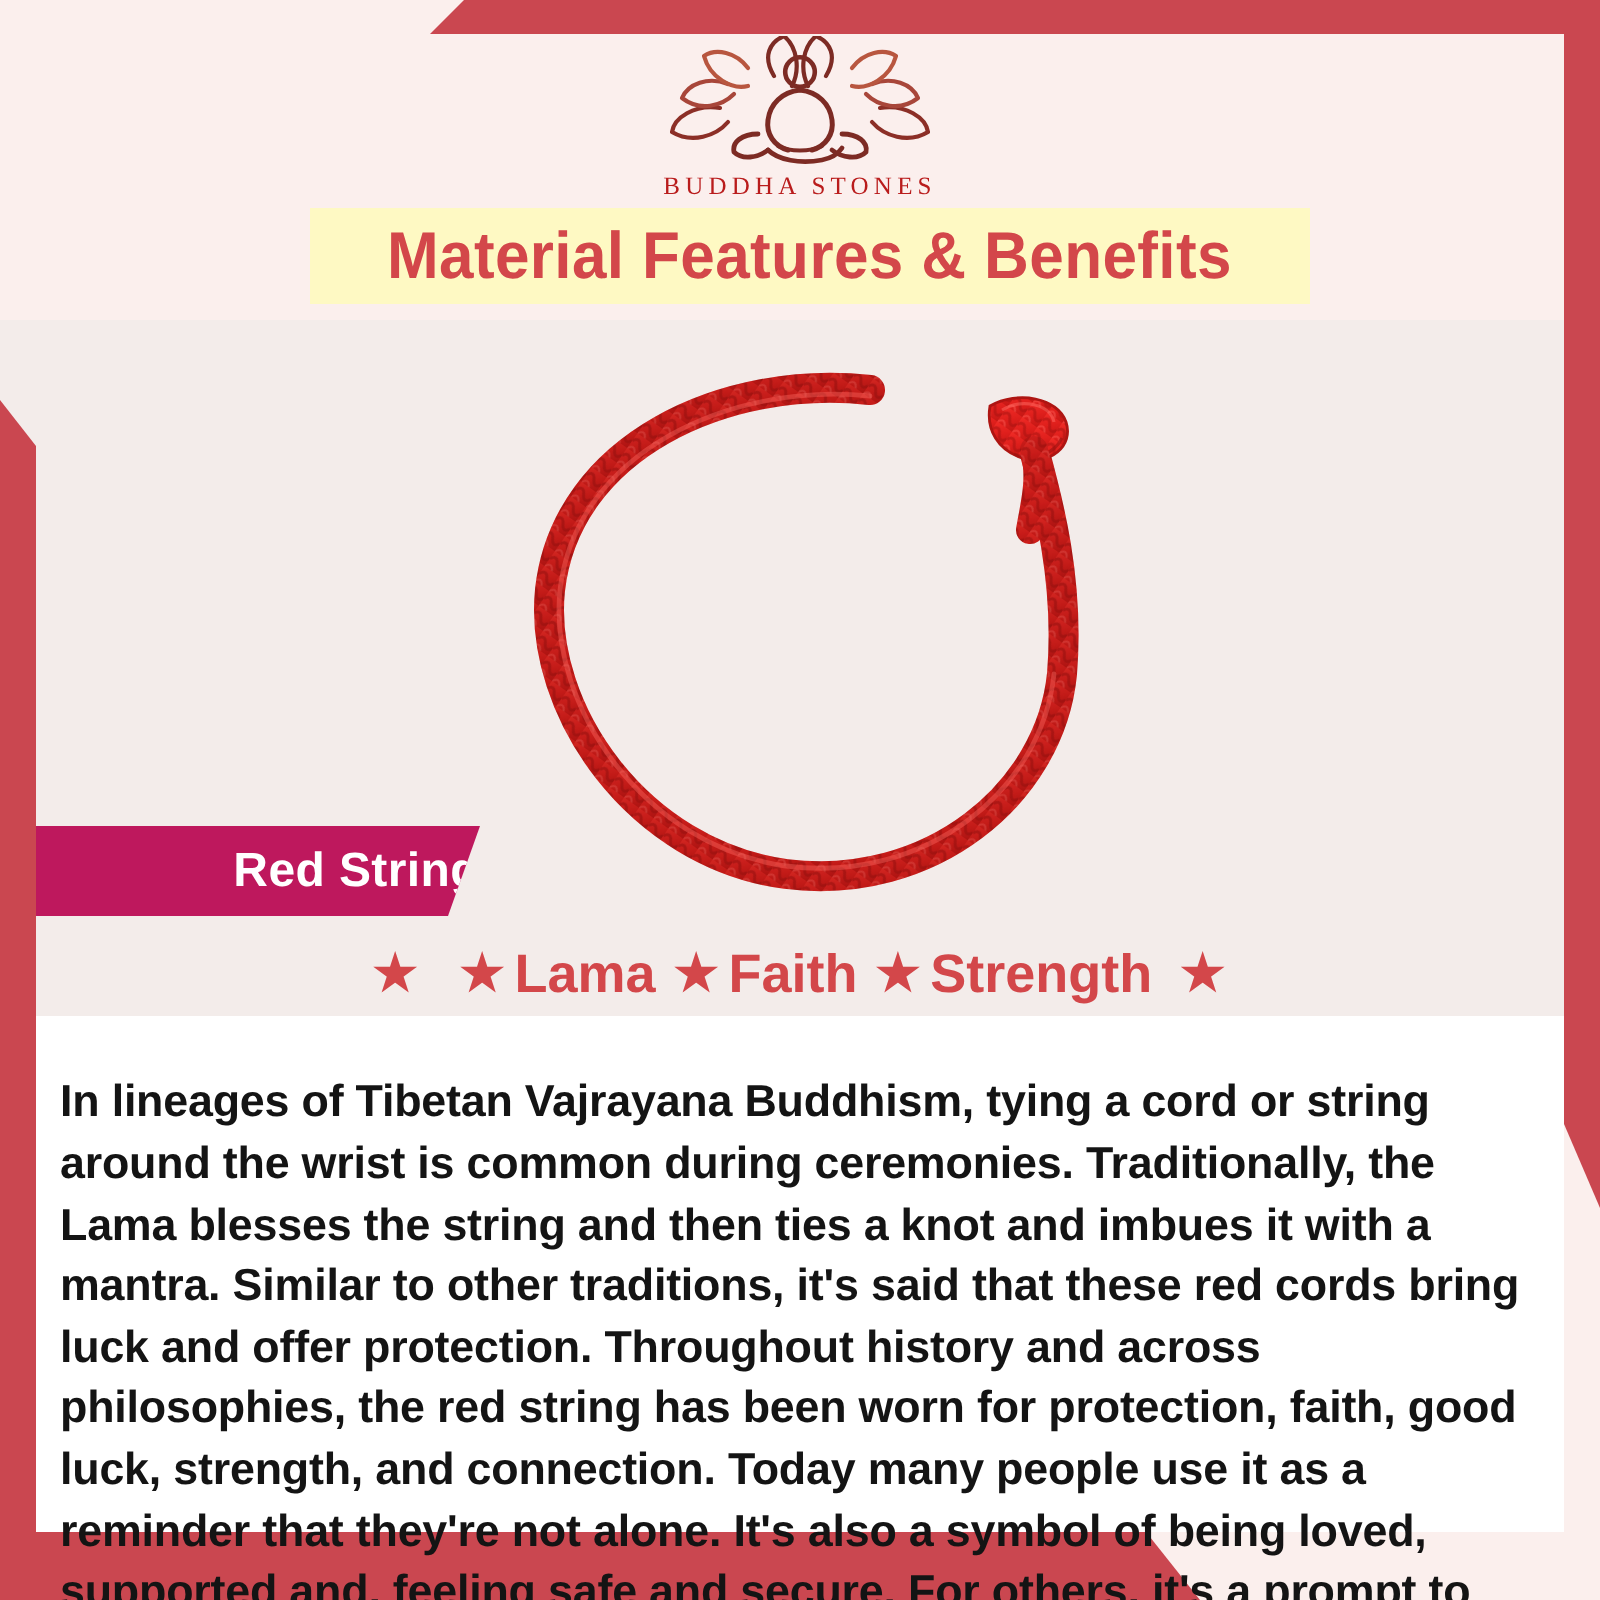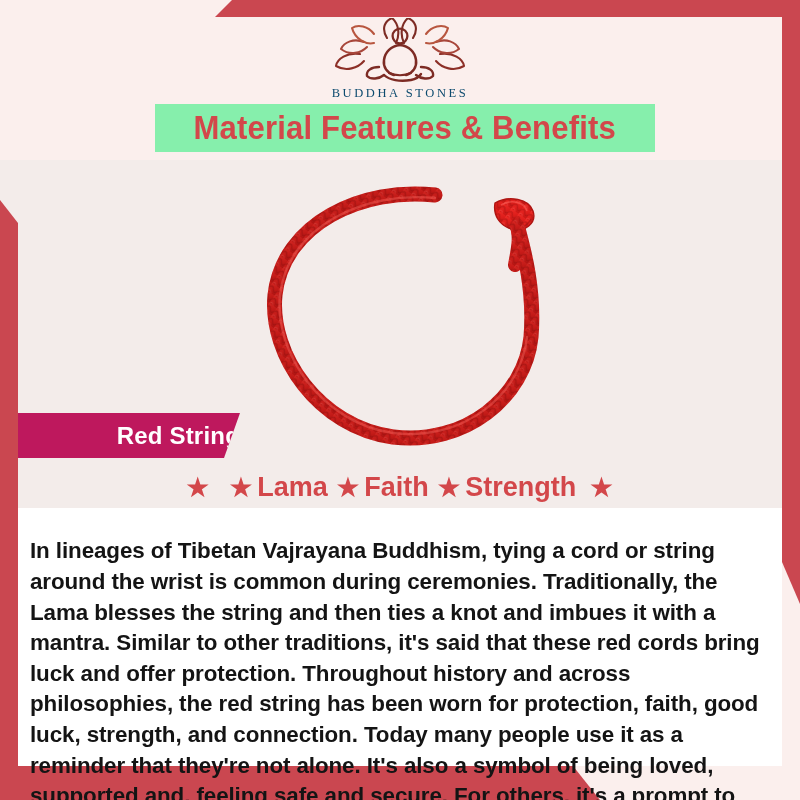--- a/index.html
+++ b/index.html
@@ -31,28 +31,28 @@
   }
   .band-bottom{
     position:absolute;left:0;bottom:0;width:800px;height:34px;background:#ca4750;
     clip-path:polygon(0 0, 573px 0, 600px 34px, 0 34px);
   }
 
   
   .logo{position:absolute;left:0;top:18px;width:800px;text-align:center;}
   .logo svg{display:block;margin:0 auto;}
   .logo-word{
-    margin-top:2px;font-size:12.5px;letter-spacing:2.6px;color:#0c4a6e;
+    margin-top:2px;font-size:12.5px;letter-spacing:2.6px;color:#b91c1c;
     font-family:"Liberation Serif", serif;font-weight:400;
   }
 
   
   .headline-wrap{
     position:absolute;left:155px;top:104px;width:500px;height:48px;
-    background:#86efac;display:flex;align-items:center;justify-content:center;
+    background:#fef9c3;display:flex;align-items:center;justify-content:center;
   }
   .headline{
     color:#d3474a;font-size:33px;font-weight:bold;letter-spacing:.2px;
     font-family:"Liberation Sans Narrow","Liberation Sans",sans-serif;
     transform:scaleX(.94);transform-origin:center;white-space:nowrap;
   }
 
   
   .product{position:absolute;left:245px;top:165px;width:330px;height:300px;}
 

